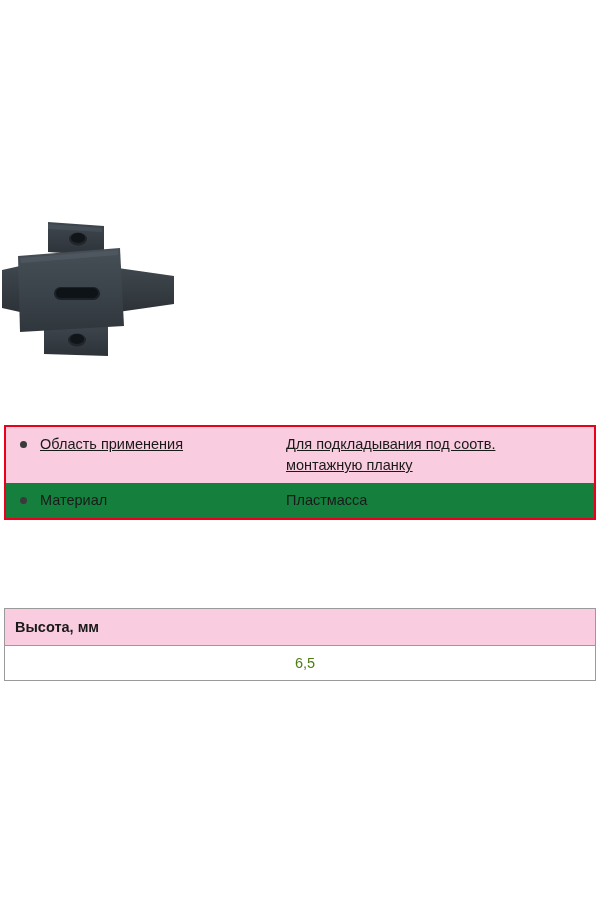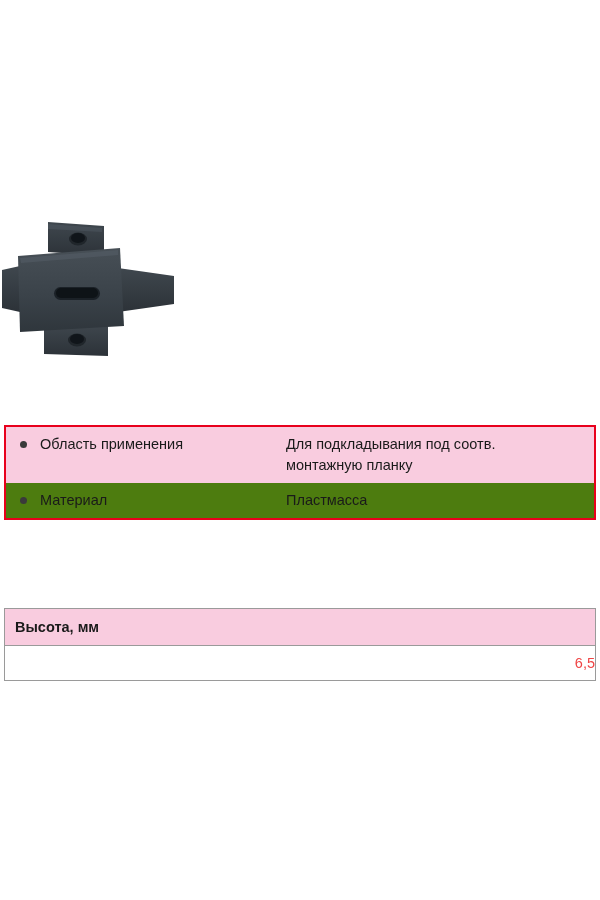--- a/index.html
+++ b/index.html
@@ -48,23 +48,24 @@
     border-collapse: collapse;
     box-sizing: border-box;
   }
   .specs-table table {
     border-collapse: collapse;
     width: 100%;
     table-layout: fixed;
   }
   .specs-table tr.odd td {
     background: #f9ccdf;
+    text-decoration: underline;
   }
   .specs-table tr.even td {
-    background: #4d7c0f;
+    background: #15803d;
   }
   .specs-table td {
     padding: 7px 6px 7px 0;
     font-size: 14.5px;
     line-height: 1.45;
     vertical-align: top;
     color: #1a1a1a;
   }
   .specs-table td.bullet-cell {
     width: 34px;
@@ -108,25 +109,25 @@
     background: #f9ccdf;
     text-align: left;
     font-size: 14.5px;
     font-weight: bold;
     padding: 10px 16px 10px 10px;
     border-bottom: 1px solid #9a9a9a;
     color: #1a1a1a;
   }
   .dim-table td {
     background: #ffffff;
-    text-align: right;
+    text-align: center;
     font-size: 14.5px;
     font-weight: normal;
     padding: 9px 0 9px 10px;
-    color: #ef4444;
+    color: #4d7c0f;
   }
 </style>
 </head>
 <body>
 
 <div class="page">
 
   <div class="product-figure">
     <svg class="part" viewBox="0 0 200 160" xmlns="http://www.w3.org/2000/svg">
       <defs>

